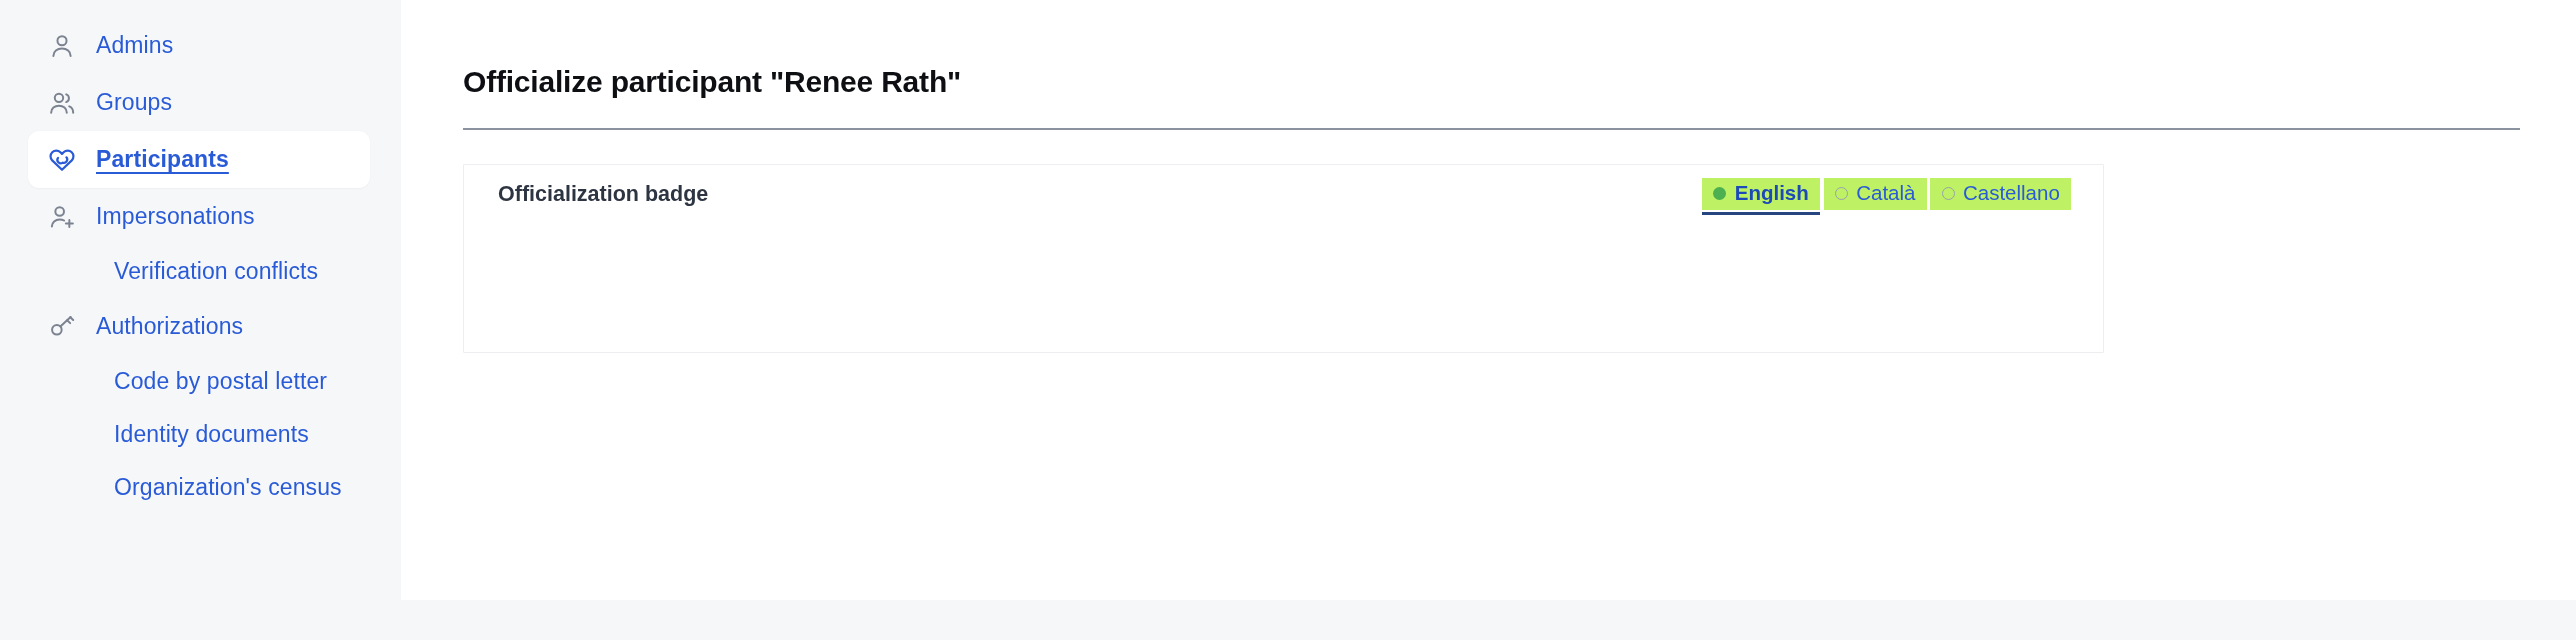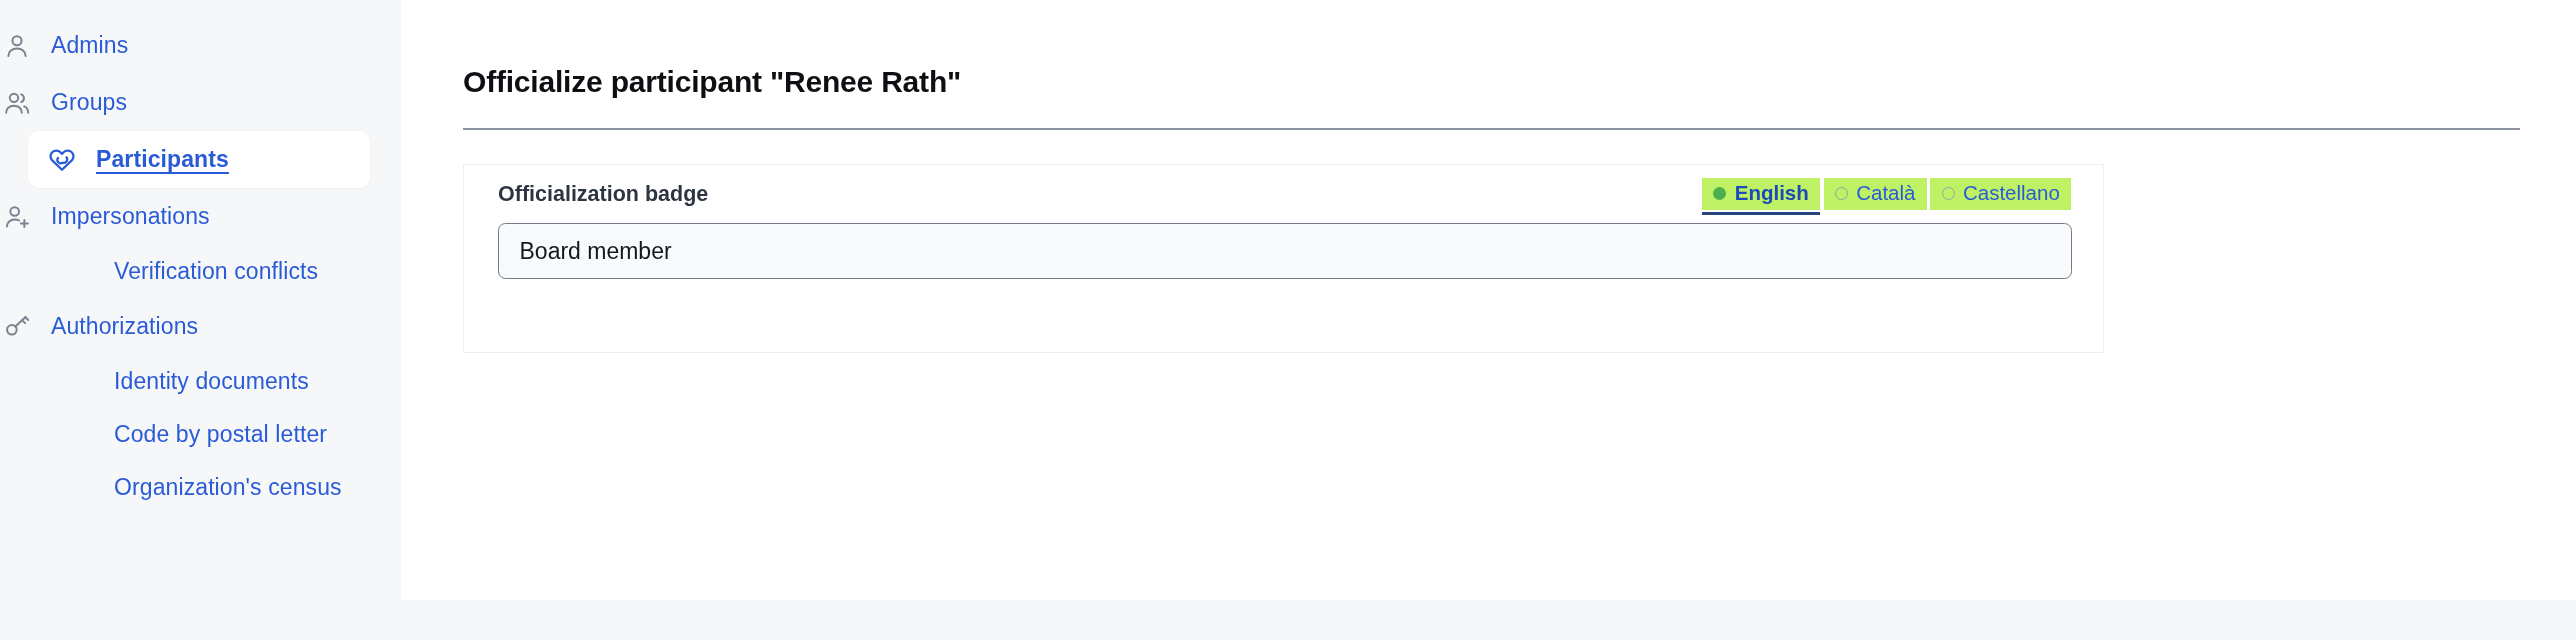--- a/index.html
+++ b/index.html
@@ -35,20 +35,21 @@
   .nav-list {
     list-style: none;
     margin: 0;
     padding: 0;
   }
   .nav-item {
     position: relative;
     display: flex;
     align-items: center;
     height: 57px;
+    padding-left: 45px;
     box-sizing: border-box;
     cursor: pointer;
   }
   .nav-item.sub {
     padding-left: 114px;
     height: 53px;
   }
   .nav-item .nav-icon {
     width: 34px;
     min-width: 34px;
@@ -284,25 +285,25 @@
             <circle cx="7.6" cy="14.4" r="4.1"></circle>
             <path d="M10.6 11.5 19.4 3.4"></path>
             <path d="M16.4 6.2l2.6 2.5"></path>
             <path d="M19.1 3.6l2.5 2.4"></path>
           </svg>
         </span>
         <span class="nav-label">Authorizations</span>
       </li>
 
       <li class="nav-item sub">
+        <span class="nav-label">Code by postal letter</span>
+      </li>
+
+      <li class="nav-item sub">
         <span class="nav-label">Identity documents</span>
-      </li>
-
-      <li class="nav-item sub">
-        <span class="nav-label">Code by postal letter</span>
       </li>
 
       <li class="nav-item sub">
         <span class="nav-label">Organization's census</span>
       </li>
 
     </ul>
   </nav>
 
   <main class="main">
@@ -328,23 +329,20 @@
           </div>
 
           <div class="lang-tab">
             <span class="dot empty"></span>
             <span class="lang-name">Castellano</span>
           </div>
 
         </div>
       </div>
 
-      <div class="input-wrap">
-        <input class="text-input" type="text" value="Board member" style="">
-      </div>
 
     </section>
 
   </main>
 
   <div class="bottom-strip"></div>
 
 </div>
 
 

